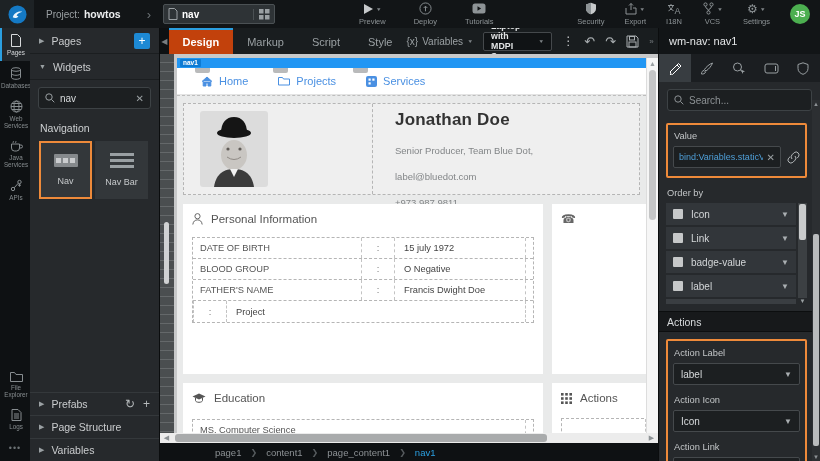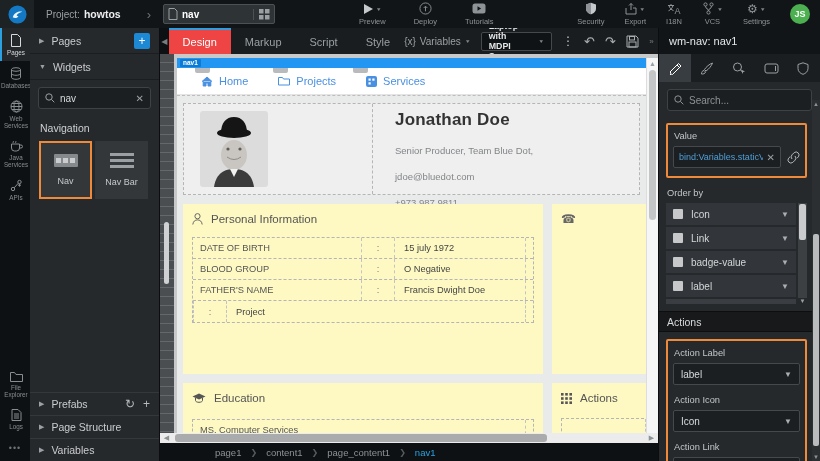--- a/index.html
+++ b/index.html
@@ -63,21 +63,21 @@
   .bottom-secs .sec-row{border-top:1px solid #34383b;border-bottom:none;height:23px}
   .sec-icons{margin-left:auto;display:flex;gap:8px;color:#b6babc;font-size:12px}
 
   
   #center{position:absolute;left:160px;top:28px;right:162px;bottom:0}
   #design-toolbar{height:26px;background:#191d1f;display:flex;align-items:center;position:relative}
   .collapse-tab{width:11px;height:26px;background:#0e1113;color:#777d80;font-size:8px;display:flex;
     align-items:center;justify-content:center;cursor:pointer}
   .ws-tab{height:26px;display:flex;align-items:center;padding:0 14px;color:#9aa0a3;font-size:11px;
     border-top:2px solid transparent;cursor:pointer}
-  .ws-tab.active{background:#ef4444;color:#fff;border-top-color:#2b9fe0;font-weight:normal}
+  .ws-tab.active{background:#c2410c;color:#fff;border-top-color:#2b9fe0;font-weight:bold}
   .tb-right{margin-left:auto;display:flex;align-items:center;gap:10px;padding-right:4px}
   .vars-dd{display:flex;align-items:center;gap:4px;color:#9aa0a3;font-size:10px;cursor:pointer}
   .device-select{height:19px;background:#101315;border:1px solid #45494c;border-radius:2px;color:#e3e5e6;
     font-size:8.8px;font-weight:bold;display:flex;align-items:center;gap:8px;padding:0 7px;cursor:pointer}
   .icon-btn{color:#a9aeb1;font-size:13px;cursor:pointer;line-height:13px}
   .vdots{color:#c6c9cb;font-size:12px;letter-spacing:0;cursor:pointer}
 
   
   #canvas{position:absolute;left:0;top:26px;right:0;bottom:18px;background:#c7c8c9;overflow:hidden}
   #ruler{position:absolute;left:0;top:0;bottom:10px;width:14px;background:#4a4e50;
@@ -91,21 +91,21 @@
   .nav-handle{position:absolute;top:0;width:15px;height:5px;background:#b9babb;border-radius:0 0 2px 2px}
   .nav-item{display:flex;align-items:center;gap:6px;color:#4a90e2;font-size:11px;cursor:pointer}
   #page-content{position:absolute;left:0;right:0;top:37px;bottom:0;background:#e9eaea;padding:7px 6px;
     border-top:1px dashed #bdbdbd;overflow:hidden}
   #profile-band{height:92px;background:#efefef;border:1px dashed #b5b5b5;display:flex;margin-bottom:9px}
   #avatar-cell{width:188px;flex:none;padding:7px 0 7px 16px}
   #profile-text{flex:1;border-left:1px dashed #b5b5b5;padding:6px 0 0 22px}
   #profile-name{font-size:17px;color:#333;font-weight:bold;letter-spacing:.2px}
   .profile-line{font-size:9.5px;color:#828587;margin-top:15px}
   #cols{display:flex;gap:9px;width:540px}
-  .card{background:#fef9c3;padding:9px 9px}
+  .card{background:#ffffff;padding:9px 9px}
   #pi-card{width:360px;height:170px}
   .card-head{display:flex;align-items:center;gap:8px;color:#555;font-size:11.5px}
   #pi-table{margin-top:12px;border:1px dashed #b5b5b5}
   .pi-row{display:flex;height:21px;border-bottom:1px dashed #b5b5b5;font-size:9.3px;align-items:center}
   .pi-row:last-child{border-bottom:none}
   .pi-label{flex:0 0 168px;color:#555;padding-left:7px}
   .pi-colon{flex:0 0 34px;color:#777;text-align:center;border-left:1px dashed #c3c3c3;border-right:1px dashed #c3c3c3;align-self:stretch;display:flex;align-items:center;justify-content:center}
   .pi-value{flex:1;color:#444;padding-left:9px}
   .pi-end{flex:0 0 8px;align-self:stretch;border-left:1px dashed #c3c3c3}
   #contact-card{flex:1;height:170px}
@@ -527,21 +527,21 @@
                     <path d="M21 22c0-10 5-16 13-16s13 6 13 16z" fill="#151515"></path>
                     <path d="M27 46q7 5 14 0" stroke="#8f8a85" fill="none"></path>
                     <circle cx="28" cy="38" r="1.6" fill="#5e5a56"></circle>
                     <circle cx="40" cy="38" r="1.6" fill="#5e5a56"></circle>
                   </svg>
               </span>
             </div>
             <div id="profile-text">
               <div id="profile-name">Jonathan Doe</div>
               <div class="profile-line">Senior Producer, Team Blue Dot,</div>
-              <div class="profile-line">jdoe@bluedot.com</div>
+              <div class="profile-line">label@bluedot.com</div>
               <div class="profile-line">+973 987 9811</div>
             </div>
           </div>
 
           <div id="cols">
             <div class="card" id="pi-card">
               <div class="card-head">
                 <span>
                     <svg width="11" height="12" viewBox="0 0 11 12">
                       <circle cx="5.5" cy="3.2" r="2.6" fill="none" stroke="#666"></circle>
@@ -589,21 +589,21 @@
               <div class="card-head">
                 <span>
                     <svg width="14" height="11" viewBox="0 0 14 11">
                       <path d="M7 .5L13.5 3.5 7 6.5.5 3.5z" fill="#555"></path>
                       <path d="M3.5 5v2.5c0 1 1.6 1.8 3.5 1.8s3.5-.8 3.5-1.8V5" fill="none" stroke="#555"></path>
                     </svg>
                   </span>
                 <span>Education</span>
               </div>
               <div class="edu-row">
-                <span>MS, Computer Services</span>
+                <span>MS, Computer Science</span>
                   <i></i>
               </div>
             </div>
 
             <div class="card" id="groups-card">
               <div class="card-head">
                 <span>
                     <svg width="11" height="11" viewBox="0 0 11 11">
                       <g fill="#555">
                         <rect x="0" y="0" width="2.6" height="2.6"></rect>

